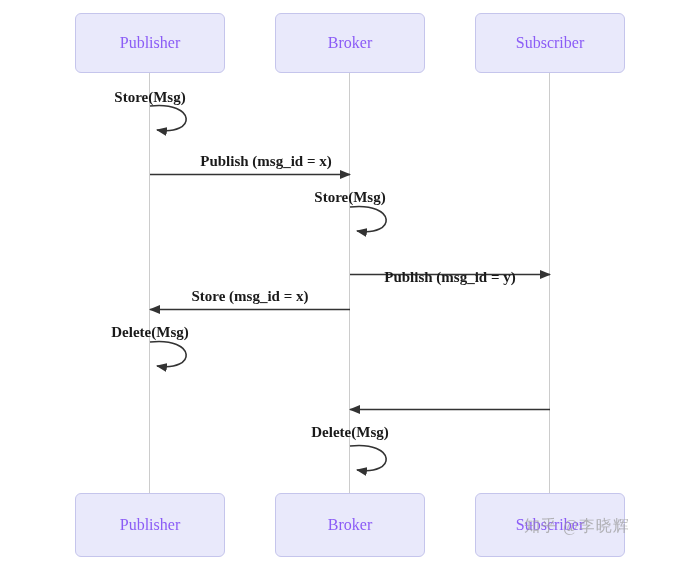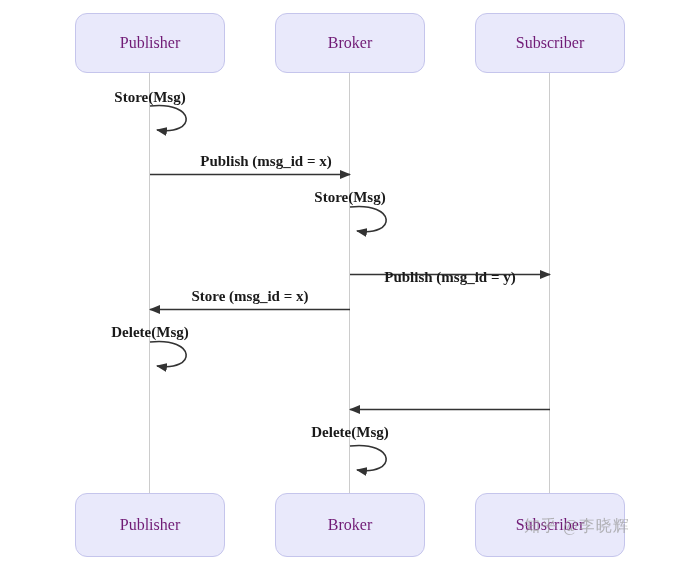--- a/index.html
+++ b/index.html
@@ -14,26 +14,26 @@
     background: #ffffff;
     font-family: "Liberation Serif", "DejaVu Serif", serif;
     overflow: hidden;
   }
   .actor-box {
     position: absolute;
     width: 148px;
     height: 58px;
     background: #e9e9fb;
     border: 1px solid #c5c5ec;
-    border-radius: 12px;
+    border-radius: 6px;
     display: flex;
     align-items: center;
     justify-content: center;
     font-size: 16px;
-    color: #701a75;
+    color: #8b5cf6;
     z-index: 2;
   }
   .lifeline {
     position: absolute;
     width: 1px;
     top: 72px;
     height: 421px;
     background: #cccccc;
     z-index: 1;
   }

